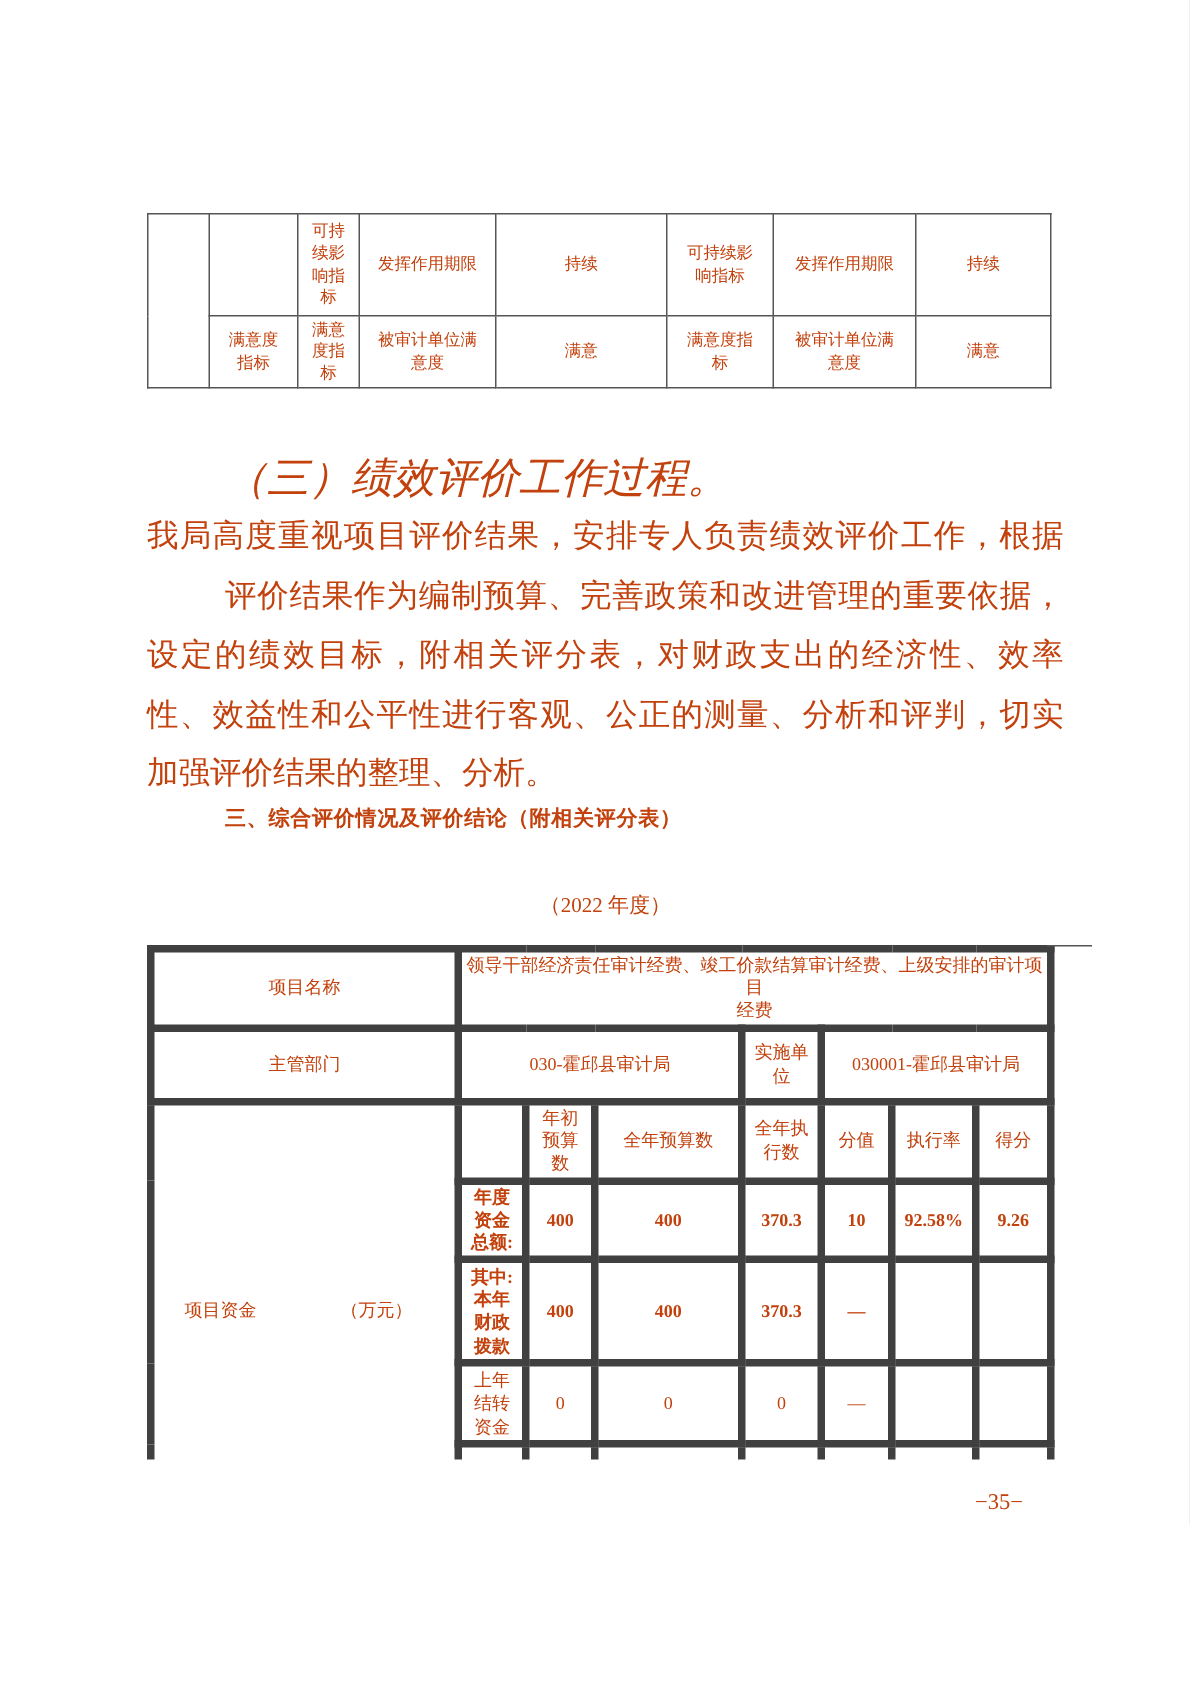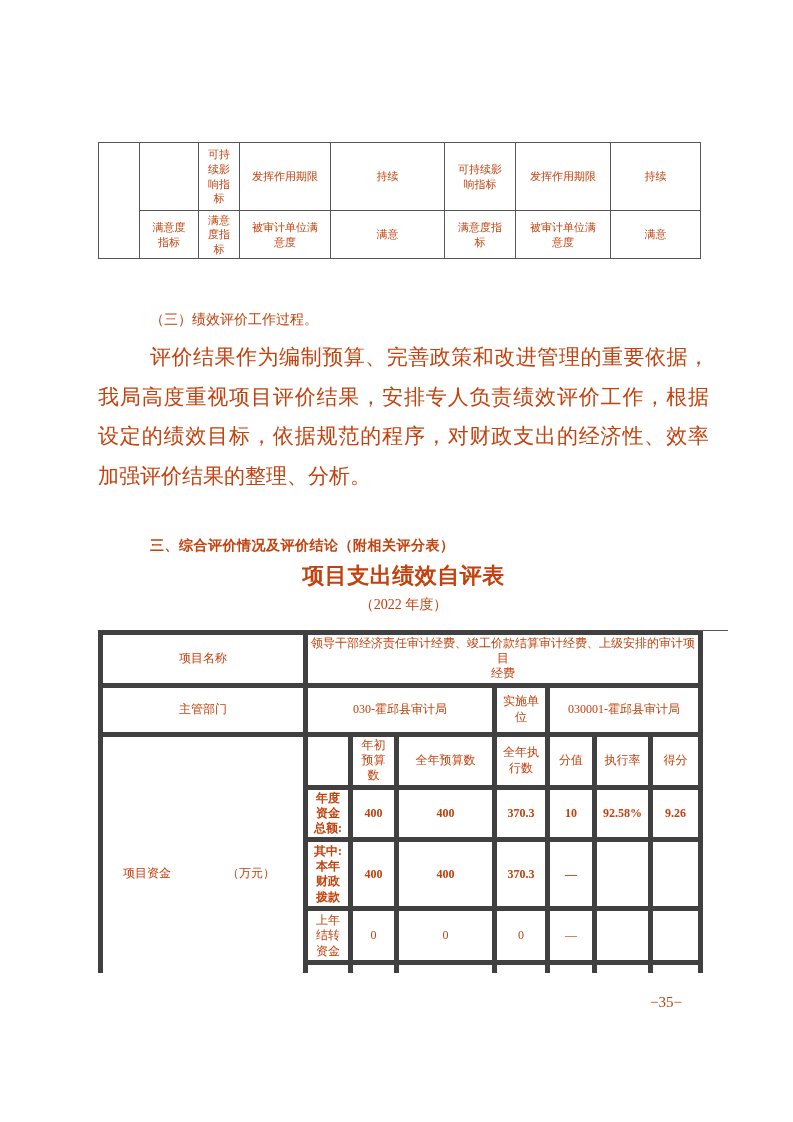--- a/index.html
+++ b/index.html
@@ -24,21 +24,21 @@
   .indicator-table{
     position:absolute;left:98px;top:142px;
     width:602px;
     font-size:11px;line-height:1.32;
   }
   .indicator-table tr.r1 td{height:65px;}
   .indicator-table tr.r2 td{height:45px;}
   
   .sub-heading{
     position:absolute;left:98px;top:307px;width:611px;height:26px;
-    font-size:14px;line-height:26px;padding-left:52px;box-sizing:border-box;
+    font-size:28px;line-height:26px;padding-left:52px;box-sizing:border-box;font-style:italic;
   }
   .paragraph{
     position:absolute;left:98px;top:338px;width:611px;
     font-size:21px;
   }
   .paragraph .pline{
     height:39.5px;line-height:39.5px;
     text-align:justify;text-align-last:justify;
     white-space:nowrap;
   }
@@ -140,28 +140,28 @@
       <td>被审计单位满
 意度</td>
       <td>满意</td>
     </tr>
   </tbody>
     </table>
 
   <div class="sub-heading">（三）绩效评价工作过程。</div>
 
   <div class="paragraph">
+    <div class="pline">我局高度重视项目评价结果，安排专人负责绩效评价工作，根据</div>
     <div class="pline indent">评价结果作为编制预算、完善政策和改进管理的重要依据，</div>
-    <div class="pline">我局高度重视项目评价结果，安排专人负责绩效评价工作，根据</div>
-    <div class="pline">设定的绩效目标，依据规范的程序，对财政支出的经济性、效率</div>
+    <div class="pline">设定的绩效目标，附相关评分表，对财政支出的经济性、效率</div>
+    <div class="pline">性、效益性和公平性进行客观、公正的测量、分析和评判，切实</div>
     <div class="pline last">加强评价结果的整理、分析。</div>
   </div>
 
   <div class="chapter-heading">三、综合评价情况及评价结论（附相关评分表）</div>
-  <div class="table-title">项目支出绩效自评表</div>
   <div class="table-subtitle">（2022 年度）</div>
 
   <div class="self-eval-wrap">
     <div class="top-border-ext"></div>
     <table class="self-eval-table">
       <colgroup>
         <col style="width:205px">
           <col style="width:45px">
           <col style="width:46px">
           <col style="width:98px">

